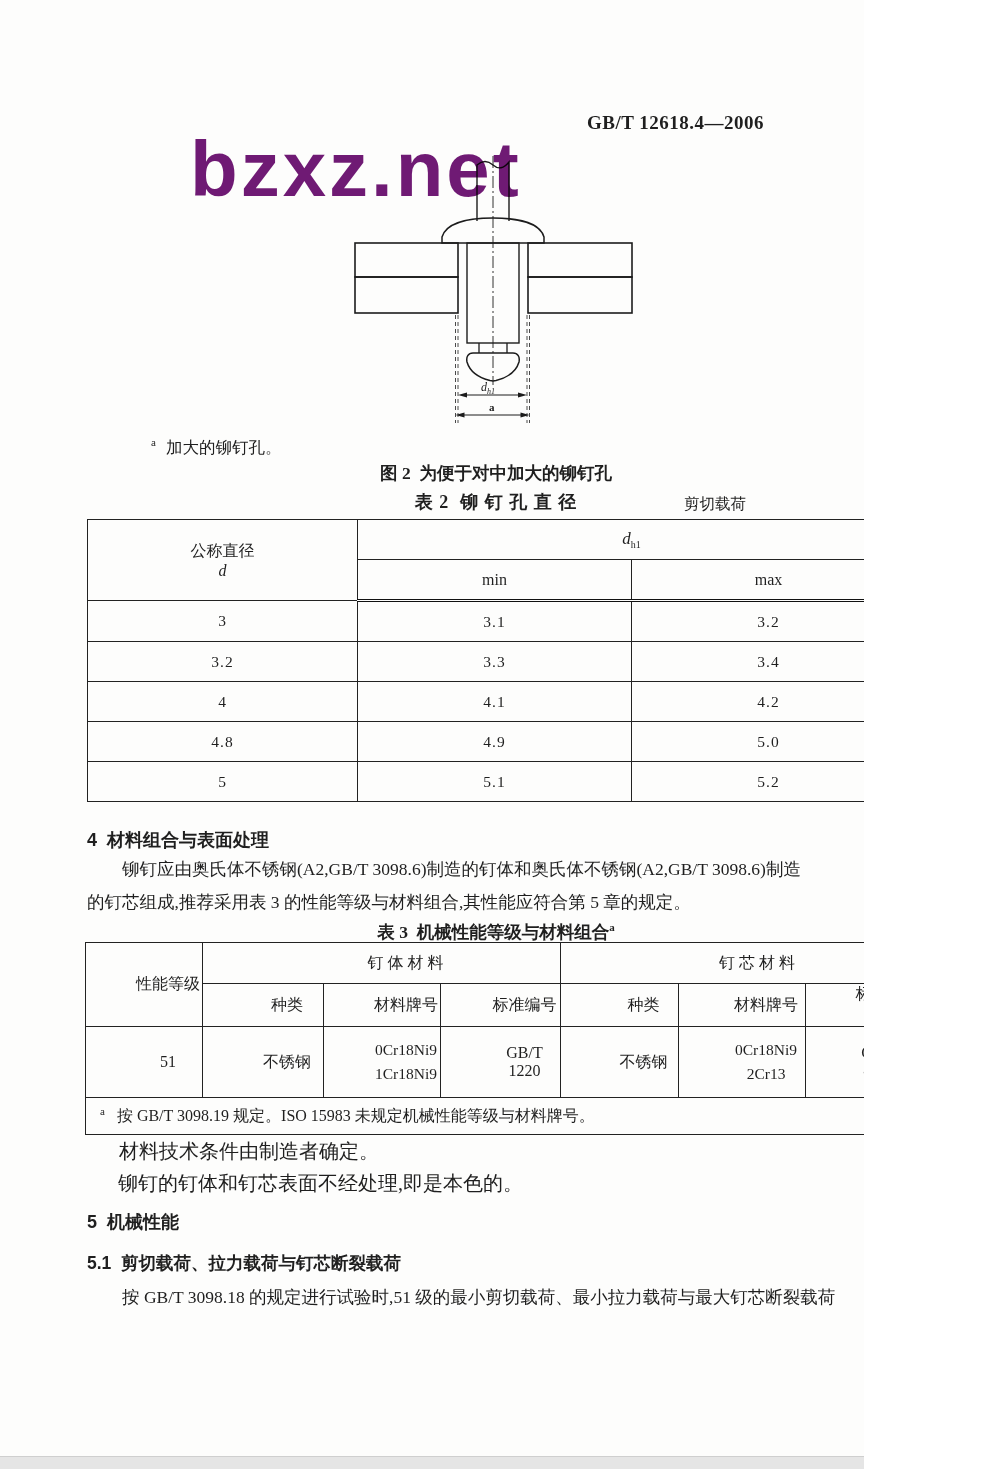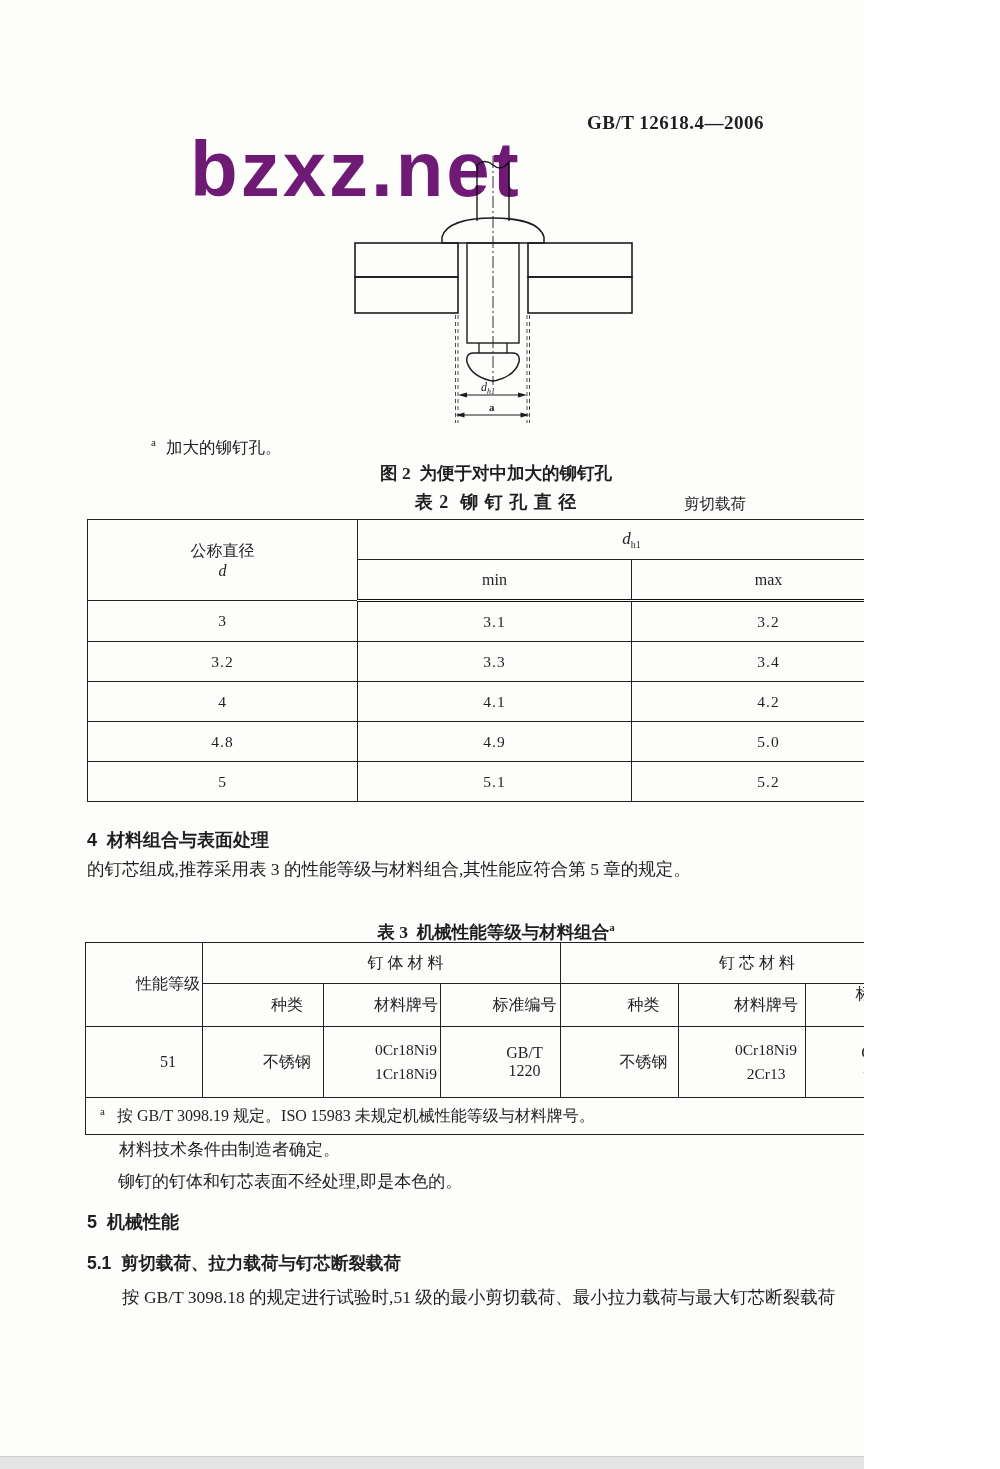--- a/index.html
+++ b/index.html
@@ -48,21 +48,21 @@
   table.t3 tr.r2 td{height:39px;}
   table.t3 tr.r3 td{height:70px;}
   table.t3 tr.r4 td{height:36px;}
   table.t3 td.fnote{text-align:left;padding-left:14px;font-size:16px;}
   table.t3 td.fnote sup{font-size:11px;margin-right:12px;}
   .two-line div{line-height:24px;font-size:15.5px;}
 
   .s-heading{font-size:18px;font-weight:bold;font-family:"Liberation Sans","DejaVu Sans",sans-serif;}
   .body-par{width:826px;font-size:17.5px;line-height:33px;}
   .body-par .indent{padding-left:35px;}
-  .note-line{font-size:17px;}
+  .note-line{font-size:20px;}
   .page-num{left:868px;top:1348px;font-size:17px;}
 
   .bottom-edge{left:0;top:1456px;width:1000px;height:13px;background:#e5e5e5;border-top:1px solid #cfcfcf;}
   .right-edge{left:994px;top:0;width:2px;height:1469px;background:#e0e0e0;}
 
   svg .ink{stroke:#1c1c1c;fill:none;}
   svg text{fill:#1c1c1c;}
 </style>
 </head>
 <body>
@@ -179,20 +179,21 @@
       <tr>
         <td class="num">5</td>
         <td class="num">5.1</td>
         <td class="num">5.2</td>
       </tr>
     </tbody>
   </table>
 
   <div class="abs s-heading ws-pre" style="left:87px;top:786px;margin-top:42px;">4  材料组合与表面处理</div>
   <div class="abs body-par" style="left:87px;top:853px;">
+    <div class="indent">铆钉应由奥氏体不锈钢(A2,GB/T 3098.6)制造的钉体和奥氏体不锈钢(A2,GB/T 3098.6)制造</div>
     <div>的钉芯组成,推荐采用表 3 的性能等级与材料组合,其性能应符合第 5 章的规定。</div>
   </div>
 
   <div class="abs center bold sans" style="left:86px;top:920px;width:820px;font-size:17.5px;">
     <span class="ws-pre">表 3  机械性能等级与材料组合</span><sup style="font-size:11px;">a</sup>
   </div>
 
   <table class="abs doc t3">
     <colgroup>
       <col style="width:117px">

